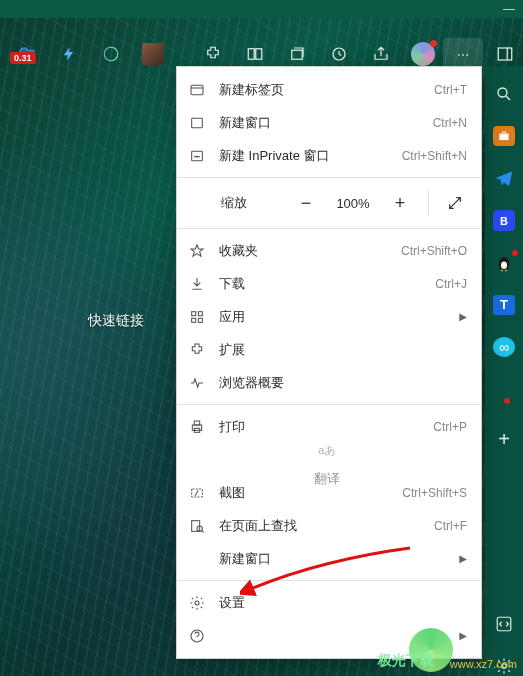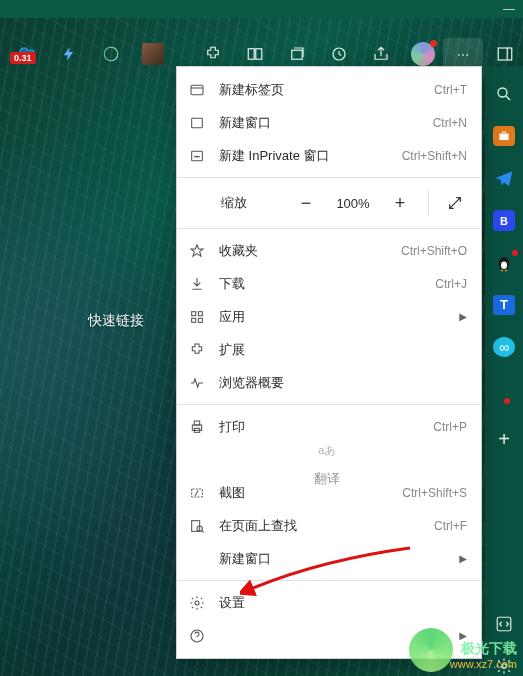--- a/index.html
+++ b/index.html
@@ -116,21 +116,21 @@
   .zoom-sep{width:1px;height:26px;background:#e0e0e0;margin:0 4px;}
   .zoom-full{width:28px;display:flex;align-items:center;justify-content:center;color:#333;}
 
   
   .arrow-anno{position:absolute;left:240px;top:540px;pointer-events:none;}
 
   
   .watermark{
     position:absolute; right:6px; bottom:6px;
     font-size:11px; color:#fff; opacity:0.9;
-    display:flex;flex-direction:column;align-items:flex-end;
+    display:flex;flex-direction:row;align-items:flex-end;
   }
   .watermark .wm1{color:#7ef0a0;font-weight:bold;font-size:14px;}
   .watermark .wm2{color:#ffd040;font-size:11px;padding-left:16px;}
   .wm-swirl{
     width:44px;height:44px;border-radius:50%;
     background:conic-gradient(#40d060,#a0f080,#40d060);
     position:absolute; right:70px; bottom:4px;
     opacity:0.85;
   }
 

